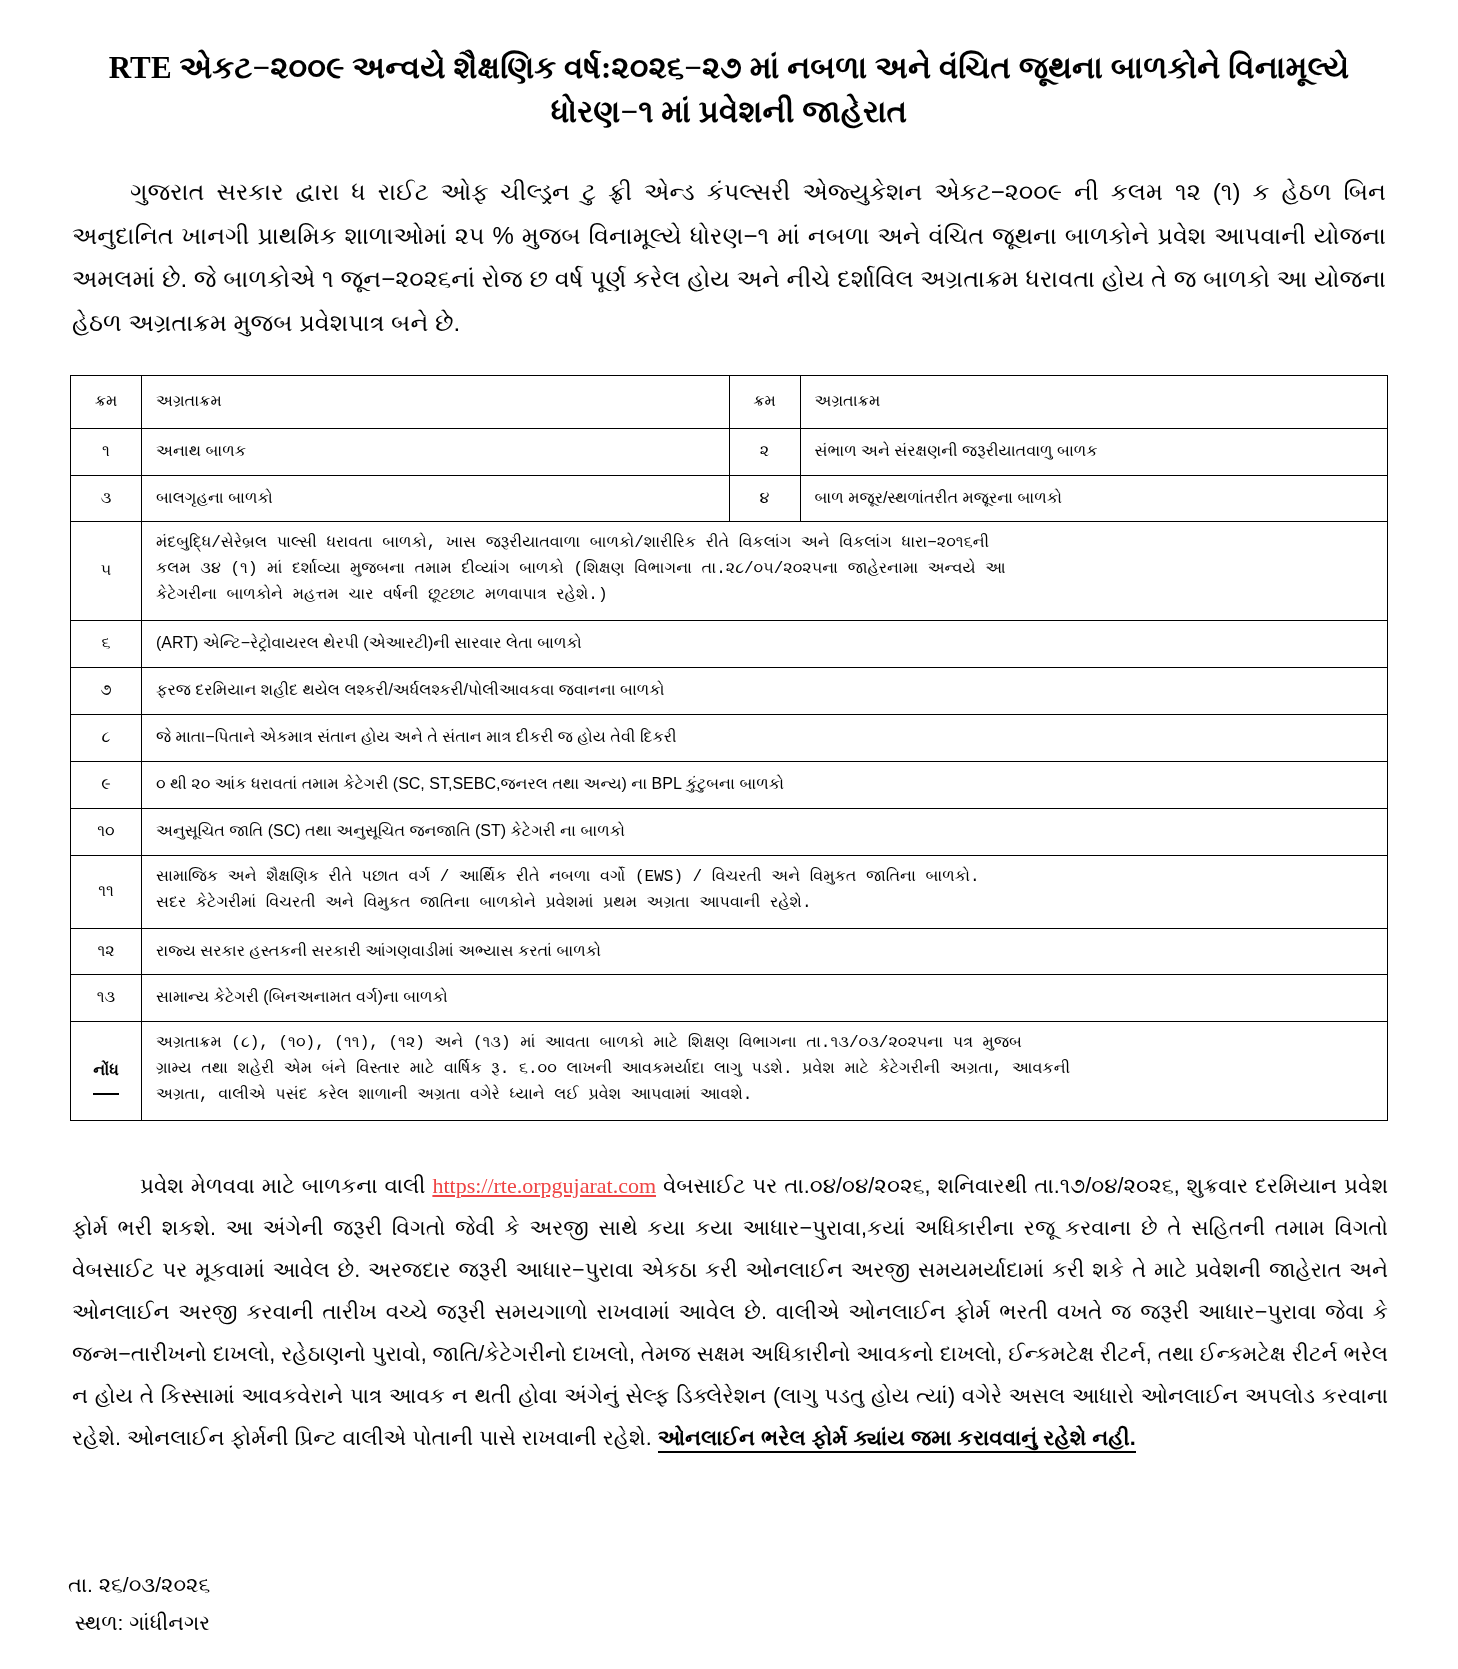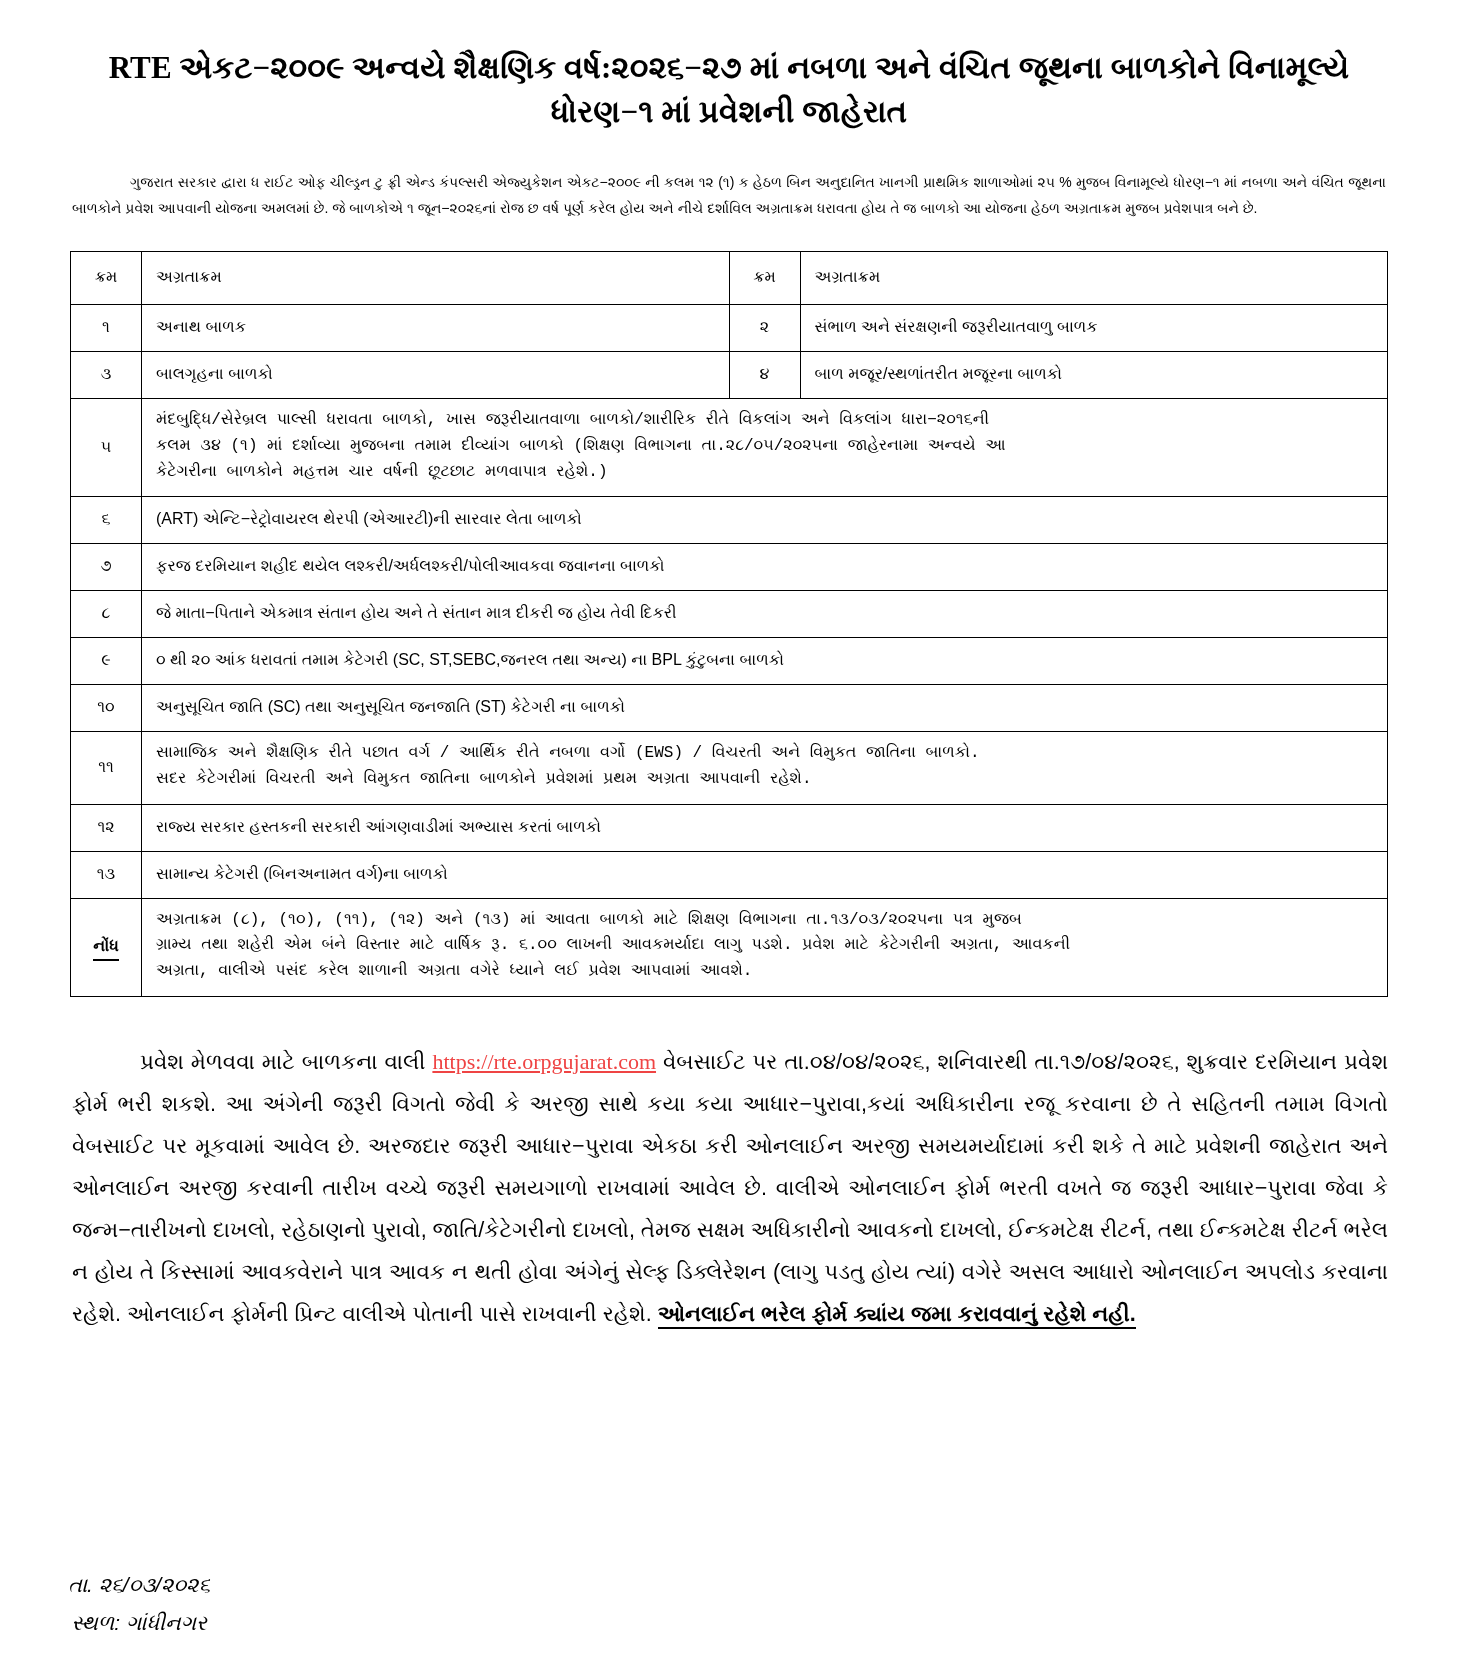--- a/index.html
+++ b/index.html
@@ -35,21 +35,21 @@
     margin: 14px 16px 0 16px;
     font-family: "Liberation Serif", "DejaVu Serif", serif;
   }
   .doc-title .line2 {
     display: block;
   }
 
   
   .intro {
     margin: 36px 12px 0 12px;
-    font-size: 14px;
+    font-size: 24px;
     line-height: 1.82;
     text-align: justify;
     text-justify: inter-word;
     text-indent: 58px;
   }
 
   
   .priority-table {
     margin: 30px 10px 0 10px;
     border-collapse: collapse;
@@ -70,21 +70,21 @@
     text-align: center !important;
     padding-left: 4px !important;
     padding-right: 4px !important;
     font-weight: normal;
   }
   .col-num.note-label {
     font-weight: bold;
   }
   .col-num.note-label span {
     border-bottom: 2px solid #000;
-    padding-bottom: 5px;
+    padding-bottom: 15px;
   }
   .priority-table .hdr td {
     padding-top: 12px;
     padding-bottom: 14px;
   }
   .cell-text {
     display: block;
   }
   .cell-text .ln {
     display: block;
@@ -118,23 +118,22 @@
     left: 60px;
     right: 60px;
     bottom: 42px;
     display: flex;
     justify-content: space-between;
     align-items: flex-end;
     font-size: 21px;
     line-height: 1.78;
   }
   .footer-left {
-    text-align: center;
+    text-align: right;
     padding-left: 8px;
-    font-style: italic;
   }
   .footer-right {
     text-align: center;
     padding-right: 120px;
   }
   .footer-right .sig-name {
     margin-bottom: 2px;
   }
 </style>
 </head>

